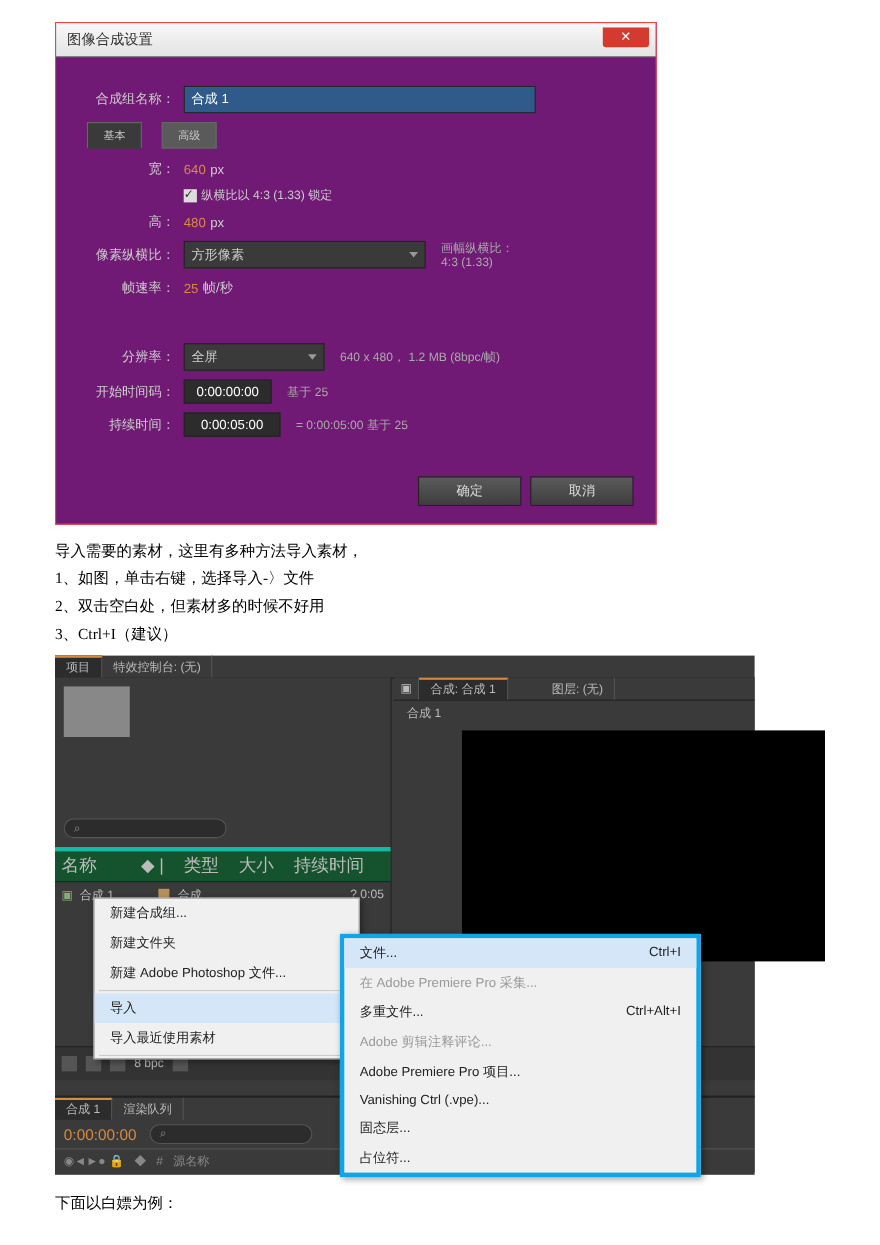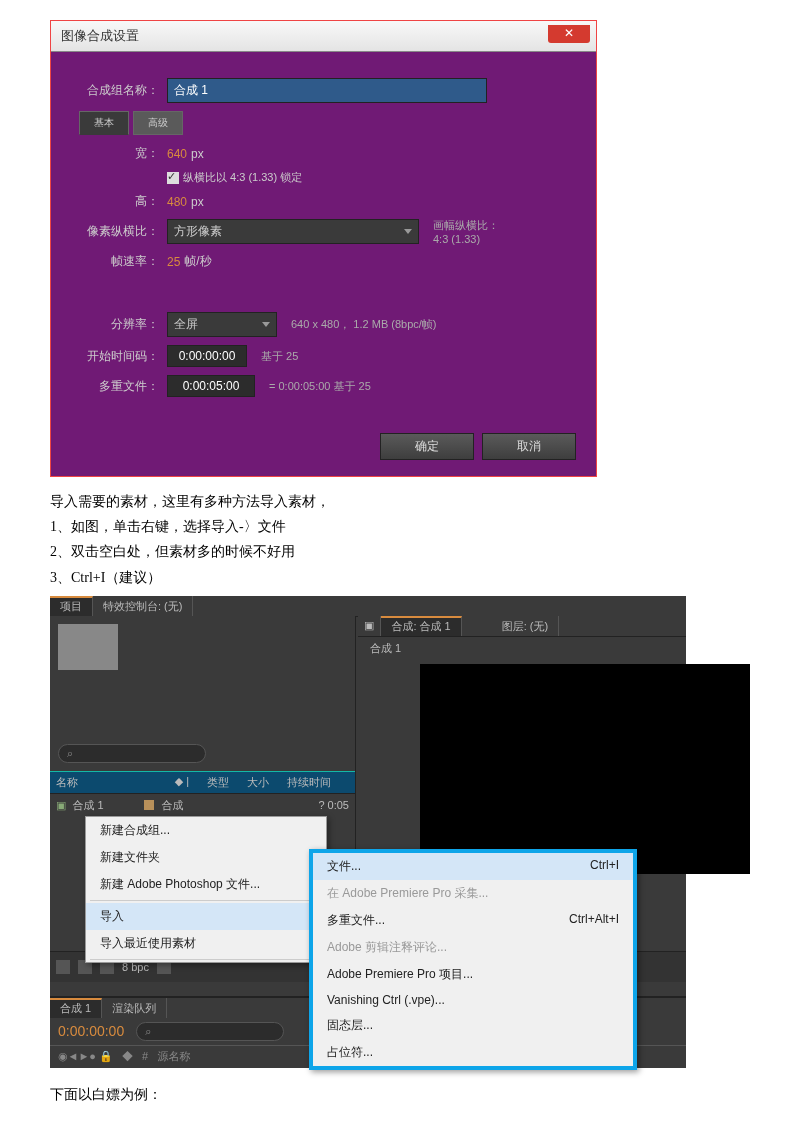--- a/index.html
+++ b/index.html
@@ -12,36 +12,36 @@
 .row{display:flex;align-items:center;margin:8px 0;color:#ccc;font-size:12px}
 .row .lbl{width:80px;text-align:right;margin-right:8px}
 .input{background:#2c2c2c;border:1px solid #222;color:#fff;padding:3px 6px;font-size:12px;box-sizing:border-box}
 .input.selected{background:#2f5a8a;color:#fff}
 .select{background:#3a3a3a;border:1px solid #222;color:#ccc;padding:3px 6px;font-size:12px;box-sizing:border-box;position:relative;display:inline-flex;align-items:center;justify-content:space-between}
 .select .arrow{border-left:4px solid transparent;border-right:4px solid transparent;border-top:5px solid #999;margin-left:auto}
 .icon-btn{width:22px;height:22px;background:#3a3a3a;border:1px solid #222;margin-left:6px;display:inline-flex;align-items:center;justify-content:center;color:#aaa;font-size:10px}
 .tabs{display:flex;margin-bottom:10px}
 .tab{background:#5a5a5a;color:#ccc;padding:4px 14px;font-size:10px;border:1px solid #666;cursor:pointer}
 .tab.active{background:#3a3a3a;border-bottom:1px solid #3a3a3a}
-.tab+.tab{margin-left:4px}
+.tab+.tab{margin-left:18px}
 .orange{color:#d88b3e}
 .note{color:#aaa;font-size:11px;margin-left:14px}
 .checkbox{width:12px;height:12px;background:#ddd;display:inline-block;vertical-align:middle;margin-right:4px;position:relative}
 .checkbox::after{content:"✓";position:absolute;left:0;top:-2px;color:#333;font-size:11px}
 .btn{background:linear-gradient(#5a5a5a,#3e3e3e);border:1px solid #222;color:#ddd;padding:4px 0;font-size:12px;width:92px;text-align:center;display:inline-block;margin-left:8px}
 .dialog-footer{display:flex;justify-content:flex-end;padding:10px 20px 16px 0}
 .text-block{margin:6px 0;line-height:1.8;font-size:14px;font-family:SimSun,serif}
 .ae{width:636px;height:470px;background:#3a3a3a;position:relative;font-size:11px;color:#bbb;margin-top:4px}
 .ae .top{display:flex;height:20px;border-bottom:1px solid #222}
 .ae .top .t{padding:3px 10px;border-right:1px solid #555}
 .ae .top .t.act{background:#2c2c2c;border-top:2px solid #d88b3e;padding-top:1px}
 .ae .left{position:absolute;left:0;top:20px;width:305px;height:380px;background:#3a3a3a;border-right:1px solid #222}
 .ae .thumb{width:60px;height:46px;background:#888;margin:8px}
 .ae .search{margin:8px;background:#2c2c2c;border:1px solid #555;border-radius:10px;padding:2px 8px;color:#888;width:130px}
-.ae .cols{display:flex;background:#0c4a6e;padding:3px 6px;font-size:11px;border-top:1px solid #14b8a6;border-bottom:1px solid #222}
+.ae .cols{display:flex;background:#14532d;padding:3px 6px;font-size:16px;border-top:4px solid #14b8a6;border-bottom:1px solid #222}
 .ae .cols span{margin-right:18px}
 .ae .item{display:flex;padding:4px 6px;align-items:center}
 .ae .item .sq{width:10px;height:10px;background:#b8905a;margin-right:8px}
 .ae .ctx{position:absolute;left:35px;top:220px;width:240px;background:#f0f0f0;border:1px solid #999;box-shadow:2px 2px 6px rgba(0,0,0,.4);z-index:5}
 .ae .ctx .mi{padding:5px 14px;color:#222;font-size:12px;position:relative}
 .ae .ctx .mi:hover,.ae .ctx .mi.hl{background:#d4e6f7}
 .ae .ctx .sep{height:1px;background:#ccc;margin:2px 4px}
 .ae .ctx .arw{position:absolute;right:8px;top:6px;border-top:4px solid transparent;border-bottom:4px solid transparent;border-left:5px solid #444}
 .ae .sub{position:absolute;left:259px;top:253px;width:320px;background:#f0f0f0;border:4px solid #0ea5e9;box-shadow:2px 2px 6px rgba(0,0,0,.4);z-index:6}
 .ae .sub .mi{padding:5px 14px;color:#222;font-size:12px;display:flex;justify-content:space-between}
@@ -90,51 +90,51 @@
         <span class="checkbox"></span>
         <span style="font-size:11px">纵横比以 4:3 (1.33) 锁定</span>
       </div>
       <div class="row">
         <span class="lbl">高：</span>
         <span class="orange">480</span>
         <span style="margin-left:4px">px</span>
       </div>
       <div class="row">
         <span class="lbl">像素纵横比：</span>
-        <div class="select" style="width:252px">
+        <div class="select" style="width:220px">
           <span>方形像素</span>
             <span class="arrow"></span>
         </div>
         <span class="note">
           <span>画幅纵横比：</span><br>
           <span>4:3 (1.33)</span>
         </span>
       </div>
       <div class="row">
         <span class="lbl">帧速率：</span>
         <span class="orange">25</span>
         <span style="margin-left:4px">帧/秒</span>
       </div>
     </div>
     <div class="dialog-body2">
       <div class="row">
         <span class="lbl">分辨率：</span>
-        <div class="select" style="width:110px">
+        <div class="select" style="width:128px">
           <span>全屏</span>
             <span class="arrow"></span>
         </div>
         <span class="note">640 x 480， 1.2 MB (8bpc/帧)</span>
       </div>
       <div class="row">
         <span class="lbl">开始时间码：</span>
         <div class="input" style="width:80px;text-align:center">0:00:00:00</div>
         <span class="note">基于 25</span>
       </div>
       <div class="row">
-        <span class="lbl">多重文件：</span>
+        <span class="lbl">持续时间：</span>
         <div class="input" style="width:88px;text-align:center">0:00:05:00</div>
         <span class="note">= 0:00:05:00  基于 25</span>
       </div>
     </div>
     <div class="dialog-footer">
       <div class="btn">确定</div>
       <div class="btn">取消</div>
     </div>
   </div>
 

